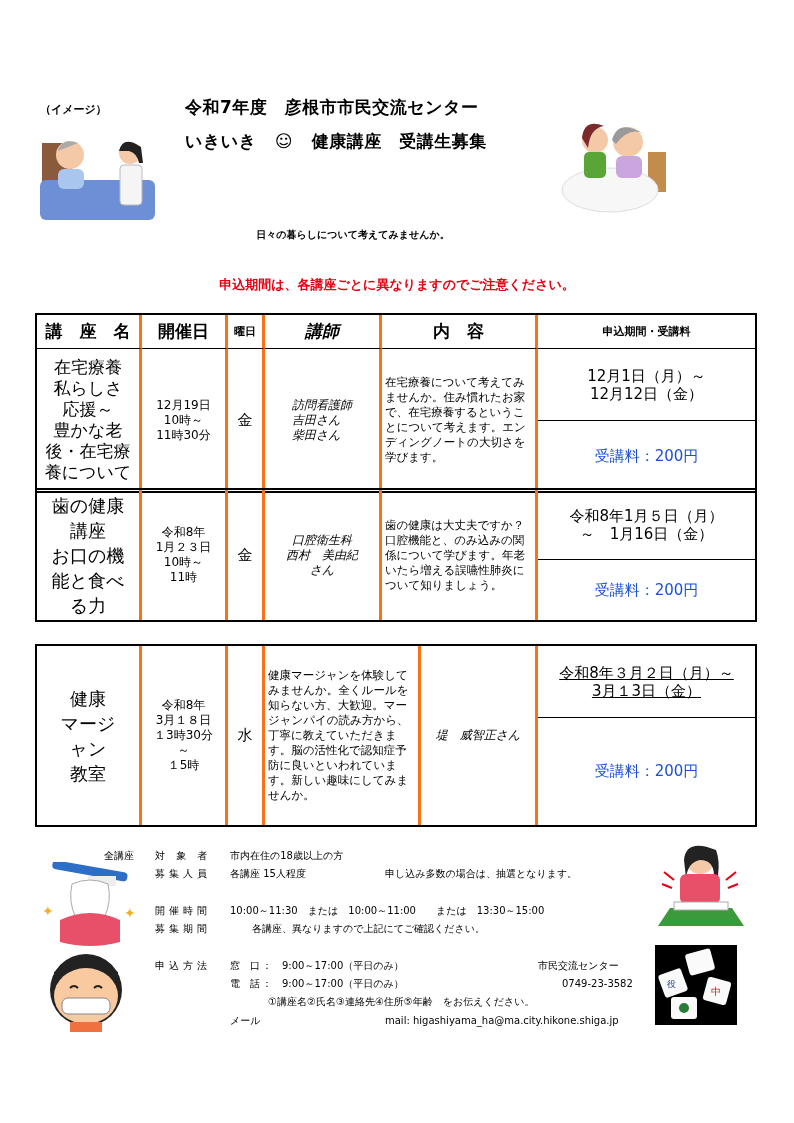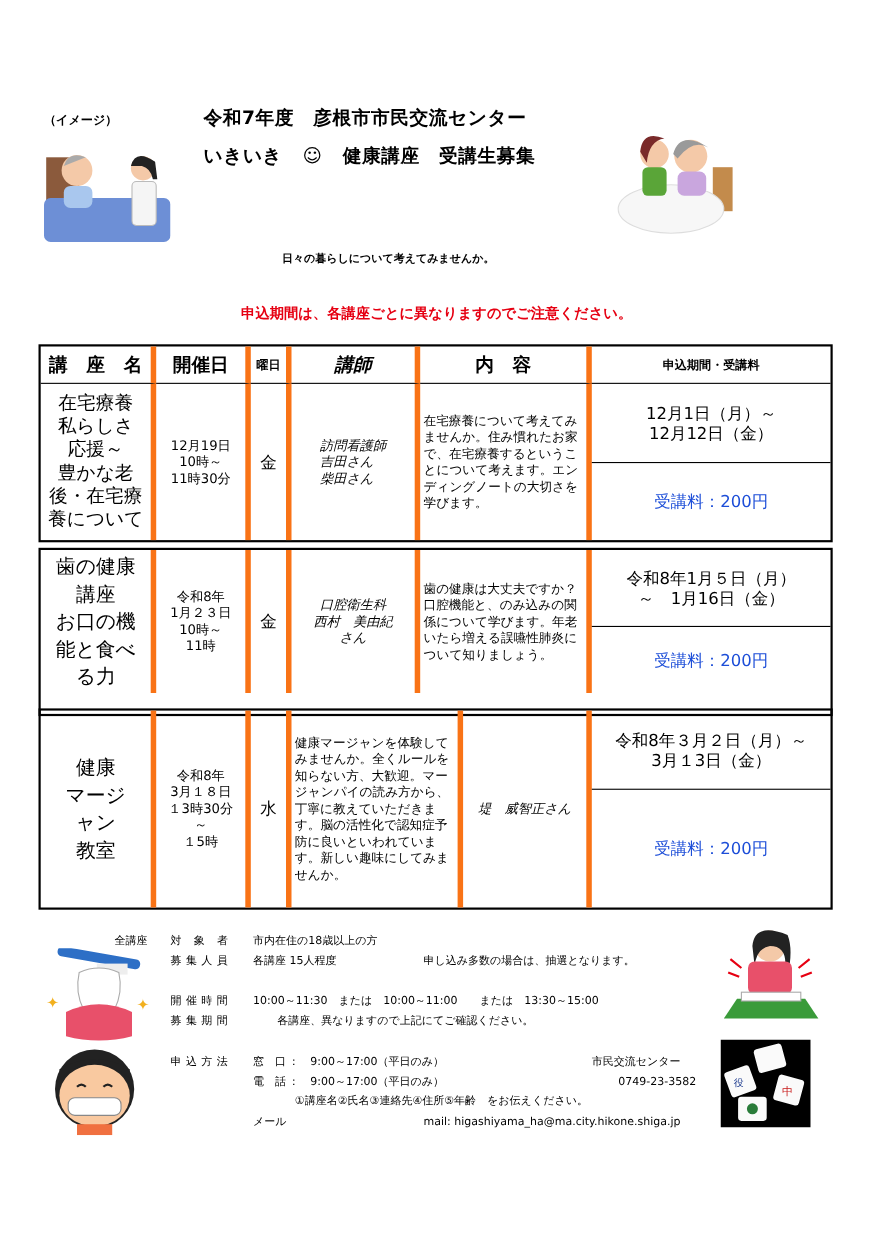--- a/index.html
+++ b/index.html
@@ -8,21 +8,21 @@
   #image-label{left:40px;top:102px;font-size:11px;font-weight:bold;}
   #title1{left:185px;top:96px;font-size:17px;font-weight:bold;letter-spacing:0.5px;}
   #title2{left:185px;top:130px;font-size:17px;font-weight:bold;letter-spacing:0.5px;}
   #title2 .gap{display:inline-block;width:12px;}
   #subtitle{left:0;width:706px;text-align:center;top:228px;font-size:10px;font-weight:bold;}
   #notice{left:0;width:794px;text-align:center;top:276px;font-size:13px;font-weight:bold;color:#e60012;}
   .illus{position:absolute;}
   
   .block{position:absolute;left:35px;width:722px;border:2px solid #000;box-sizing:border-box;}
   .row{display:flex;box-sizing:border-box;}
-  .cell{border-right:5px solid #f97316;box-sizing:border-box;display:flex;align-items:center;justify-content:center;text-align:center;}
+  .cell{border-right:3px solid #f97316;box-sizing:border-box;display:flex;align-items:center;justify-content:center;text-align:center;}
   .cell:last-child{border-right:none;}
   .c1{width:105px;}
   .c2{width:86px;}
   .c3{width:37px;}
   .c4{width:117px;font-style:italic;}
   .c5{width:156px;}
   .c6{width:217px;flex-direction:column;align-items:stretch;}
   .hdr .cell{height:34px;font-weight:bold;font-size:17px;border-bottom:1px solid #000;}
   .hdr .c3{font-size:11px;}
   .hdr .c6{font-size:11px;align-items:center;justify-content:center;}
@@ -113,21 +113,21 @@
         <div>
           <div>12月1日（月）～</div>
           <div>12月12日（金）</div>
         </div>
       </div>
       <div class="fee">受講料：200円</div>
     </div>
   </div>
 </div>
 
-<div class="block" style="top:498px;height:153px;">
+<div class="block" style="top:488px;height:134px;">
   <div class="row" style="height:130px;">
     <div class="cell c1 name" style="font-size:18px;line-height:25px;">
       <div>
         <div>歯の健康</div>
         <div>講座</div>
         <div>お口の機</div>
         <div>能と食べ</div>
         <div>る力</div>
       </div>
     </div>
@@ -178,21 +178,21 @@
         <div>～</div>
         <div>１5時</div>
       </div>
     </div>
     <div class="cell c3 dow">水</div>
     <div class="cell c5 desc">健康マージャンを体験してみませんか。全くルールを知らない方、大歓迎。マージャンパイの読み方から、丁寧に教えていただきます。脳の活性化で認知症予防に良いといわれています。新しい趣味にしてみませんか。</div>
     <div class="cell c4 lect">
       <div>堤　威智正さん</div>
     </div>
     <div class="cell c6">
-      <div class="period" style="height:72px;">
+      <div class="period" style="height:72px;text-decoration:underline;">
         <div>
           <div>令和8年３月２日（月）～</div>
           <div>3月１3日（金）</div>
         </div>
       </div>
       <div class="fee">受講料：200円</div>
     </div>
   </div>
 </div>
 

